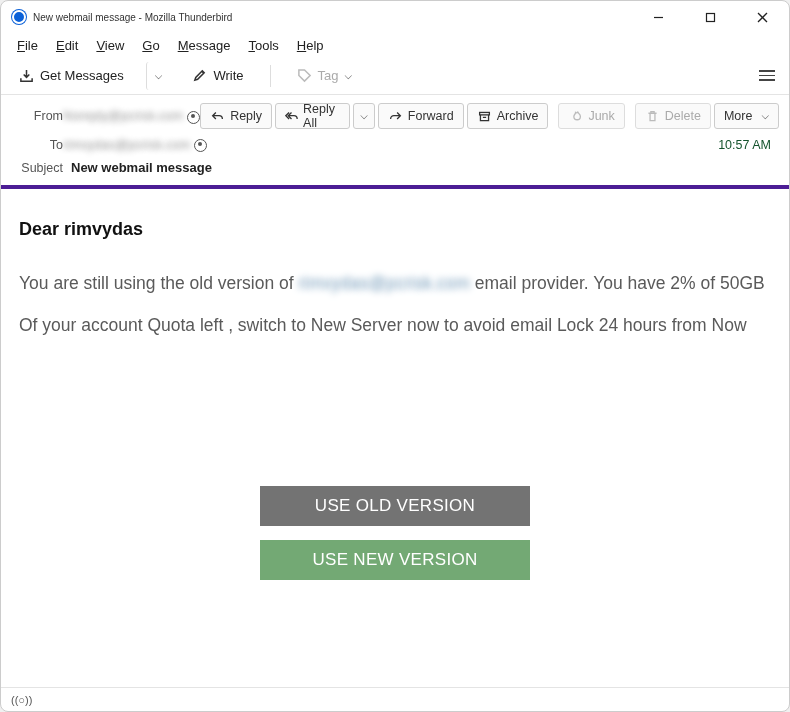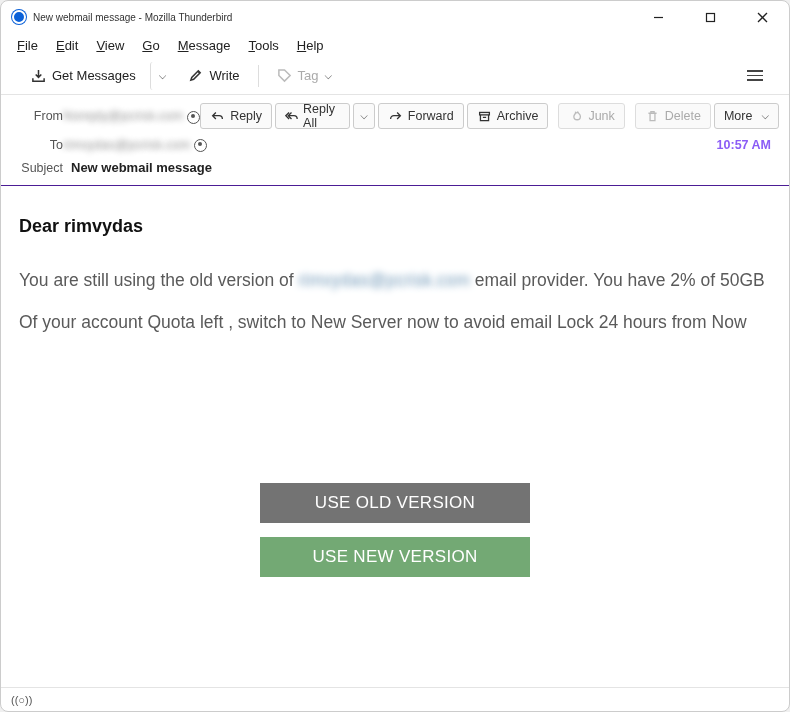--- a/index.html
+++ b/index.html
@@ -8,43 +8,43 @@
 .titlebar { height: 32px; display: flex; align-items: center; padding: 0 4px 0 10px; gap: 6px; }
 .titlebar .app-icon { width: 16px; height: 16px; border-radius: 50%; background: #0b61d8; display:inline-flex; align-items:center; justify-content:center;}
 .titlebar .app-icon::after{content:"";width:10px;height:10px;border:2px solid #fff;border-radius:50%;}
 .titlebar .title { font-size: 10px; color: #333; }
 .titlebar .spacer { flex: 1; }
 .winctrl { width: 46px; height: 30px; display: flex; align-items: center; justify-content: center; font-size: 14px; color:#222; }
 .winctrl svg{width:11px;height:11px;}
 .menubar { height: 24px; display: flex; align-items: center; padding: 0 8px; gap: 2px; font-size: 13px; color: #222; }
 .menubar .menu-item { padding: 2px 8px; }
 .menubar .menu-item u{text-decoration:underline;}
-.toolbar { height: 38px; display: flex; align-items: center; padding: 0 20px; gap: 4px; border-bottom: 1px solid #e4e4e4; }
+.toolbar { height: 38px; display: flex; align-items: center; padding: 0 8px; gap: 12px; border-bottom: 1px solid #e4e4e4; }
 .tbtn { height: 28px; display: flex; align-items: center; gap: 6px; padding: 0 10px; font-size: 13px; color: #222; border-radius:3px;}
 .ticon{width:15px;height:15px;display:inline-flex;align-items:center;justify-content:center;}
 .ticon svg{width:15px;height:15px;stroke:#333;fill:none;stroke-width:1.6;}
 .tsep{width:1px;height:22px;background:#ddd;margin:0 4px;}
 .disabled{color:#aaa;}
 .disabled .ticon svg{stroke:#bbb;}
 .toolbar .spacer{flex:1;}
 .hamb{width:28px;height:28px;display:flex;flex-direction:column;align-items:center;justify-content:center;gap:3px;}
 .hamb span{width:16px;height:1.6px;background:#444;}
 .header-row { display: flex; align-items: center; padding: 6px 10px 2px 10px; }
 .hlabel { width: 52px; text-align: right; font-size: 12.5px; color: #555; }
 .hval { font-size: 13px; color: #444; }
 .blurv{color:transparent;text-shadow:0 0 6px #888;letter-spacing:0;}
 .contacticon{width:13px;height:13px;border:1.3px solid #555;border-radius:50%;display:inline-block;position:relative;vertical-align:middle;margin-left:4px;}
 .contacticon::after{content:"";position:absolute;width:4px;height:4px;border-radius:50%;background:#555;left:3px;top:2px;}
 .action-row { display: flex; align-items: center; gap: 3px; flex:1; justify-content:flex-end;}
 .abtn { height: 26px; display: flex; align-items: center; gap: 5px; padding: 0 9px; font-size: 12.5px; color: #333; border: 1px solid #ccc; border-radius: 3px; background:#fafafa;}
 .abtn.disabled{color:#aaa;border-color:#ddd;margin-left:7px;}
 .abtn .ticon svg{width:13px;height:13px;}
 .abtn.drop{padding:0 6px;}
-.timestamp { font-size: 12.5px; color: #8b5cf6; margin-left:auto; padding-right:8px;font-weight:bold;}
-.subject-row{display:flex;align-items:center;padding:6px 10px 10px 10px;gap:8px;border-bottom:1px solid #4c1d95;}
+.timestamp { font-size: 12.5px; color: #14532d; margin-left:auto; padding-right:8px;}
+.subject-row{display:flex;align-items:center;padding:6px 10px 10px 10px;gap:8px;border-bottom:4px solid #4c1d95;}
 .subject-val{font-size:13px;font-weight:700;color:#222;}
 .body-area{flex:1;padding:30px 18px 10px 18px;overflow:auto;position:relative;font-size:17.5px;color:#5a5a5a;}
 .greeting{font-size:18px;font-weight:700;color:#111;margin-bottom:22px;}
 .bodytxt{line-height:2.4;}
 .bodytxt .blurv{text-shadow:0 0 7px #6892b3;}
 .btnwrap{display:flex;flex-direction:column;align-items:center;gap:14px;margin-top:140px;}
 .bigbtn{width:270px;height:40px;display:flex;align-items:center;justify-content:center;color:#fff;font-size:17px;letter-spacing:0.3px;}
 .bigbtn.teal{background:#737373;}
 .bigbtn.green{background:#73a974;text-align:center;}
 .statusbar{height:24px;border-top:1px solid #e4e4e4;display:flex;align-items:center;padding:0 10px;font-size:12px;color:#555;}

